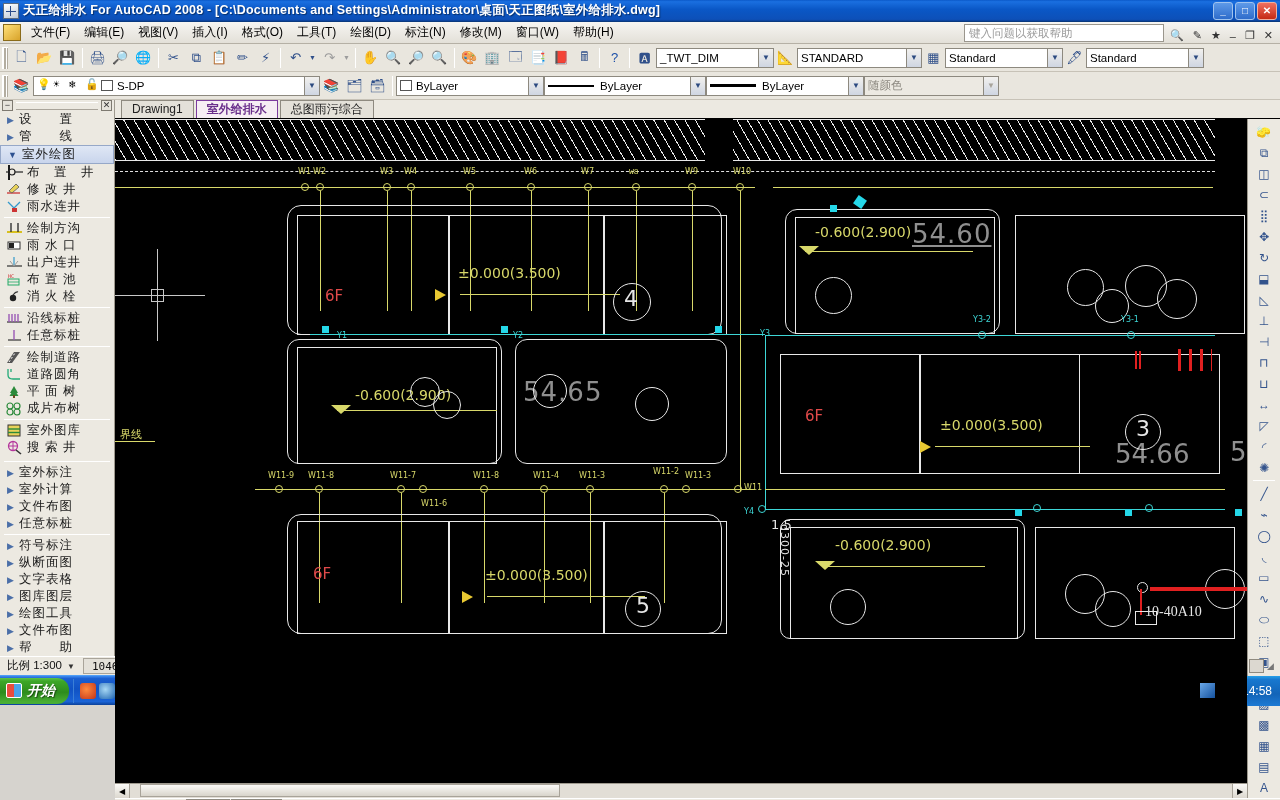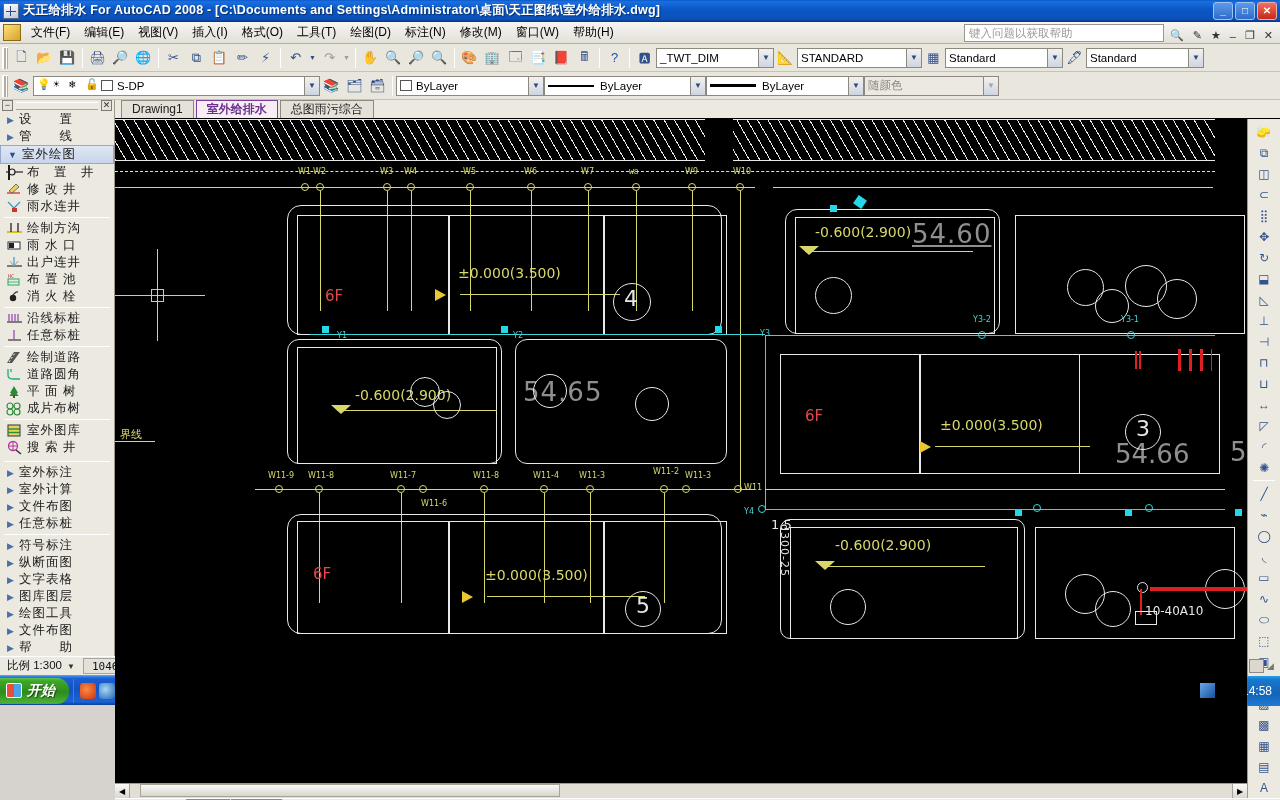--- a/index.html
+++ b/index.html
@@ -768,21 +768,21 @@
         <div class="hline" style="left:710px;top:447px;width:160px;background:#d8d86a;"></div>
         <div style="position:absolute;left:700px;top:442px;width:0;height:0;border-left:10px solid transparent;border-right:10px solid transparent;border-top:9px solid #d8d86a;"></div>
         <div class="circ" style="left:715px;top:470px;width:36px;height:36px;"></div>
         <div class="circ" style="left:950px;top:455px;width:40px;height:40px;"></div>
         <div class="circ" style="left:980px;top:472px;width:36px;height:36px;"></div>
         <div class="bldg" style="left:920px;top:408px;width:200px;height:112px;"></div>
         <div class="circ" style="left:1090px;top:450px;width:40px;height:40px;"></div>
 
         <div class="cad-txt wht lbl-m" style="left:663px;top:405px;writing-mode:vertical-rl;letter-spacing:1px;">d300-25</div>
         <div class="cad-txt wht lbl-m" style="left:656px;top:398px;font-size:13px;">1.5</div>
-        <div class="cad-txt wht" style="left:1030px;top:485px;font-size:12px;">10-40A10</div>
+        <div class="cad-txt wht" style="left:1030px;top:485px;font-size:14px;font-family:Liberation Serif, serif;">10-40A10</div>
         <div class="hline" style="left:1035px;top:468px;width:110px;height:4px;background:#e02020;"></div>
         <div class="circ" style="left:1022px;top:463px;width:11px;height:11px;border-color:#e8e8e8;"></div>
         <div style="position:absolute;left:1025px;top:470px;width:2px;height:26px;background:#e02020;"></div>
         <div style="position:absolute;left:1020px;top:492px;width:22px;height:14px;border:1px solid #e8e8e8;"></div>
 
         <div class="cad-txt ylw lbl-m" style="left:5px;top:308px;">界线</div>
         <div class="hline" style="left:0;top:322px;width:40px;background:#d8d86a;"></div>
 
         <div style="position:absolute;left:0;bottom:0;width:100%;height:15px;background:#ece9e1;border-top:1px solid #9e998e;display:flex;">
           <div style="width:15px;border-right:1px solid #a8a399;background:linear-gradient(180deg,#fbfaf7,#dcd8cf);font-size:8px;display:flex;align-items:center;justify-content:center;">◀</div>

